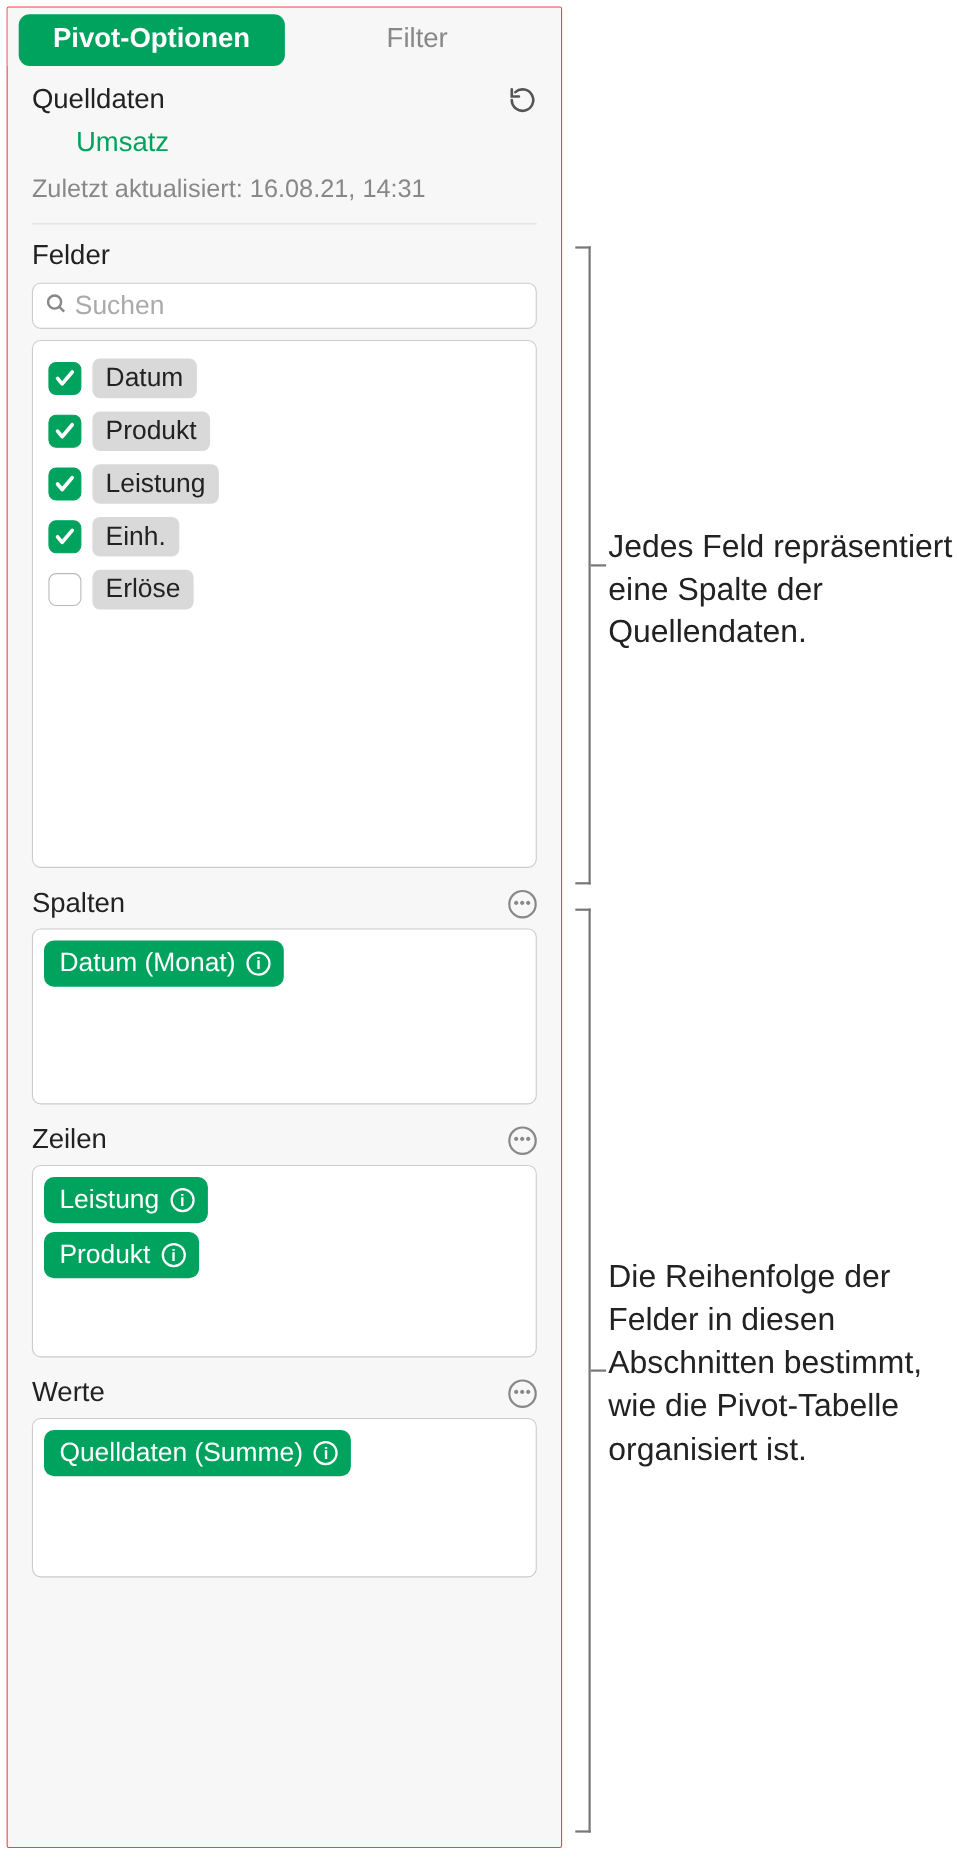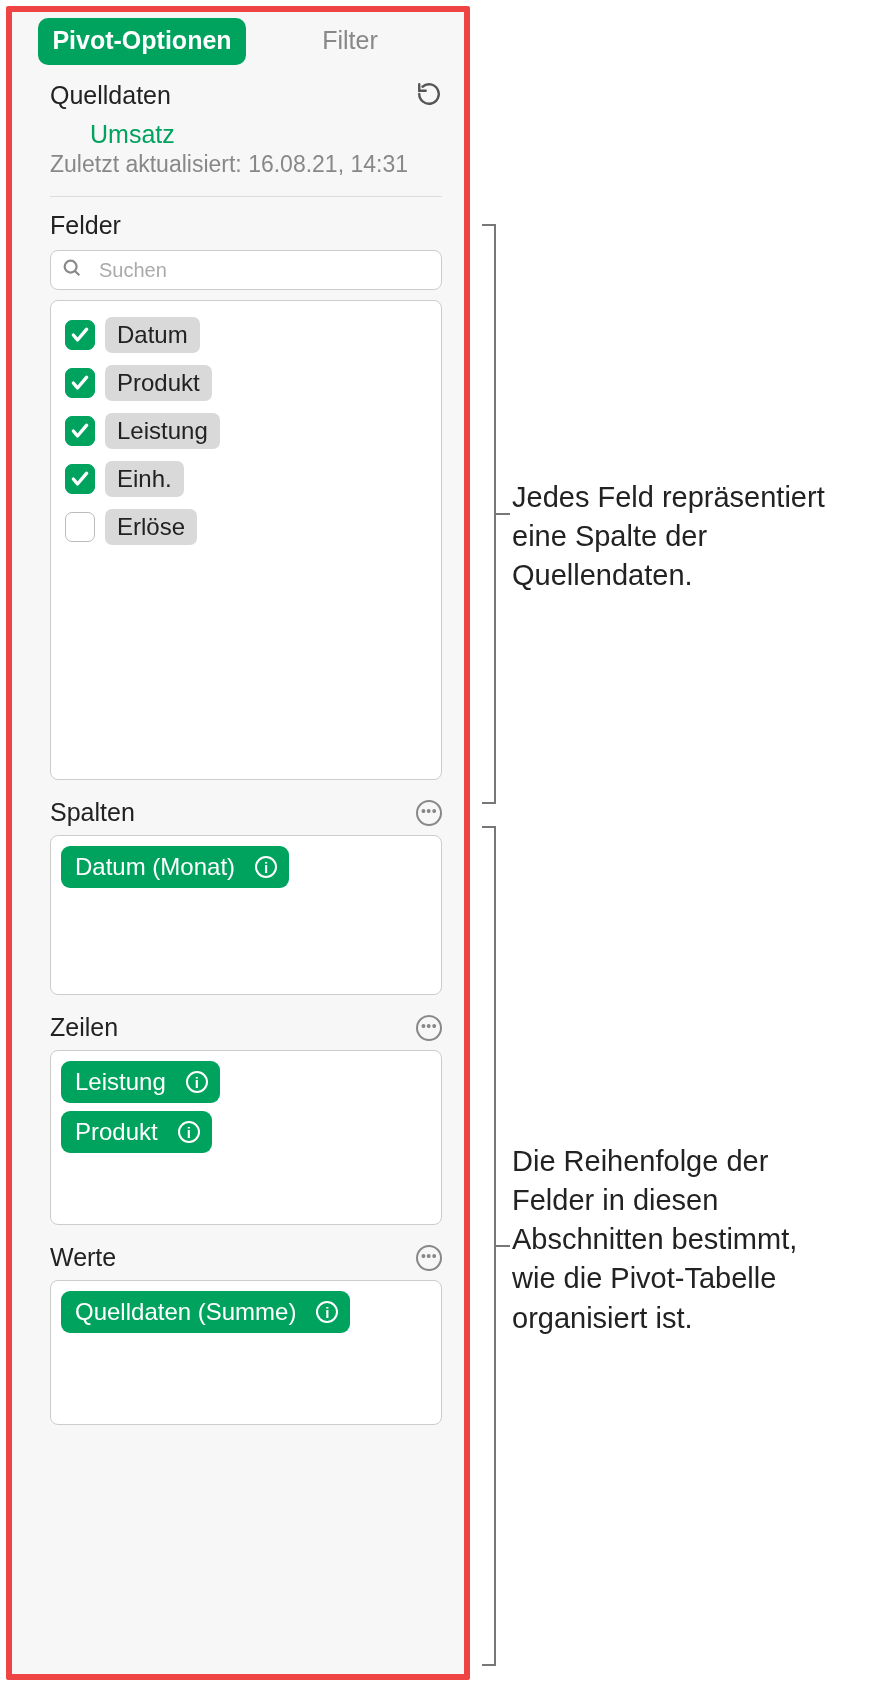--- a/index.html
+++ b/index.html
@@ -6,28 +6,27 @@
   body {
     font-family: -apple-system, BlinkMacSystemFont, "Helvetica Neue", Arial, sans-serif;
     background: #fff;
     width: 872px;
     height: 1689px;
     display: flex;
     align-items: flex-start;
     padding: 6px;
   }
   .panel {
-    width: 464px;
-    border: 6px solid #ef4444;
+    width: 505px;
+    border: 1px solid #ef4444;
     border-radius: 2px;
     background: #f7f7f7;
     display: flex;
     flex-direction: column;
     height: 1674px;
-    padding-left: 16px;
   }
   .tabs {
     display: flex;
     padding: 6px 10px 0 10px;
     gap: 0;
     background: #f7f7f7;
   }
   .tab {
     flex: 1;
     text-align: center;
@@ -41,59 +40,60 @@
     background: #00a35e;
     color: #fff;
     font-weight: 600;
   }
   .section {
     padding: 16px 22px 0 22px;
   }
   .source-header {
     display: flex;
     justify-content: space-between;
+    align-items: center;
   }
   .source-title { font-size: 25px; color: #222; }
   .refresh {
     width: 26px; height: 26px;
     color: #555;
   }
   .source-name {
     color: #00a35e;
     font-size: 25px;
     margin-top: 10px;
     margin-left: 40px;
   }
   .updated {
     color: #888;
     font-size: 23px;
-    margin-top: 2px;
+    margin-top: 14px;
     padding-bottom: 18px;
     border-bottom: 1px solid #ddd;
   }
   .fields-title {
     font-size: 25px;
     color: #222;
     margin-top: 14px;
   }
   .search {
     margin-top: 10px;
     display: flex;
     align-items: center;
     border: 1px solid #ccc;
     border-radius: 8px;
     background: #fff;
     padding: 6px 10px;
   }
   .search svg { width: 22px; height: 22px; color: #888; flex-shrink:0; }
   .search input {
     border: none; outline: none;
-    font-size: 20px;
+    font-size: 24px;
     color: #1d4ed8;
-    margin-left: 16px;
+    margin-left: 6px;
     width: 100%;
     background: transparent;
   }
   .search input::placeholder { color: #aaa; }
   .field-list {
     margin-top: 10px;
     border: 1px solid #ccc;
     border-radius: 8px;
     background: #fff;
     padding: 10px 10px;
@@ -168,21 +168,21 @@
   .well.h2 { min-height: 175px; }
   .well.h3 { min-height: 145px; }
   .pill {
     background: #00a35e;
     color: #fff;
     border-radius: 9px;
     padding: 7px 12px 7px 14px;
     font-size: 24px;
     display: inline-flex;
     align-items: center;
-    gap: 20px;
+    gap: 10px;
   }
   .pill .info {
     width: 22px; height: 22px;
     border: 2.5px solid #fff;
     border-radius: 50%;
     display: flex;
     align-items: center;
     justify-content: center;
     font-weight: 700;
     font-size: 15px;

